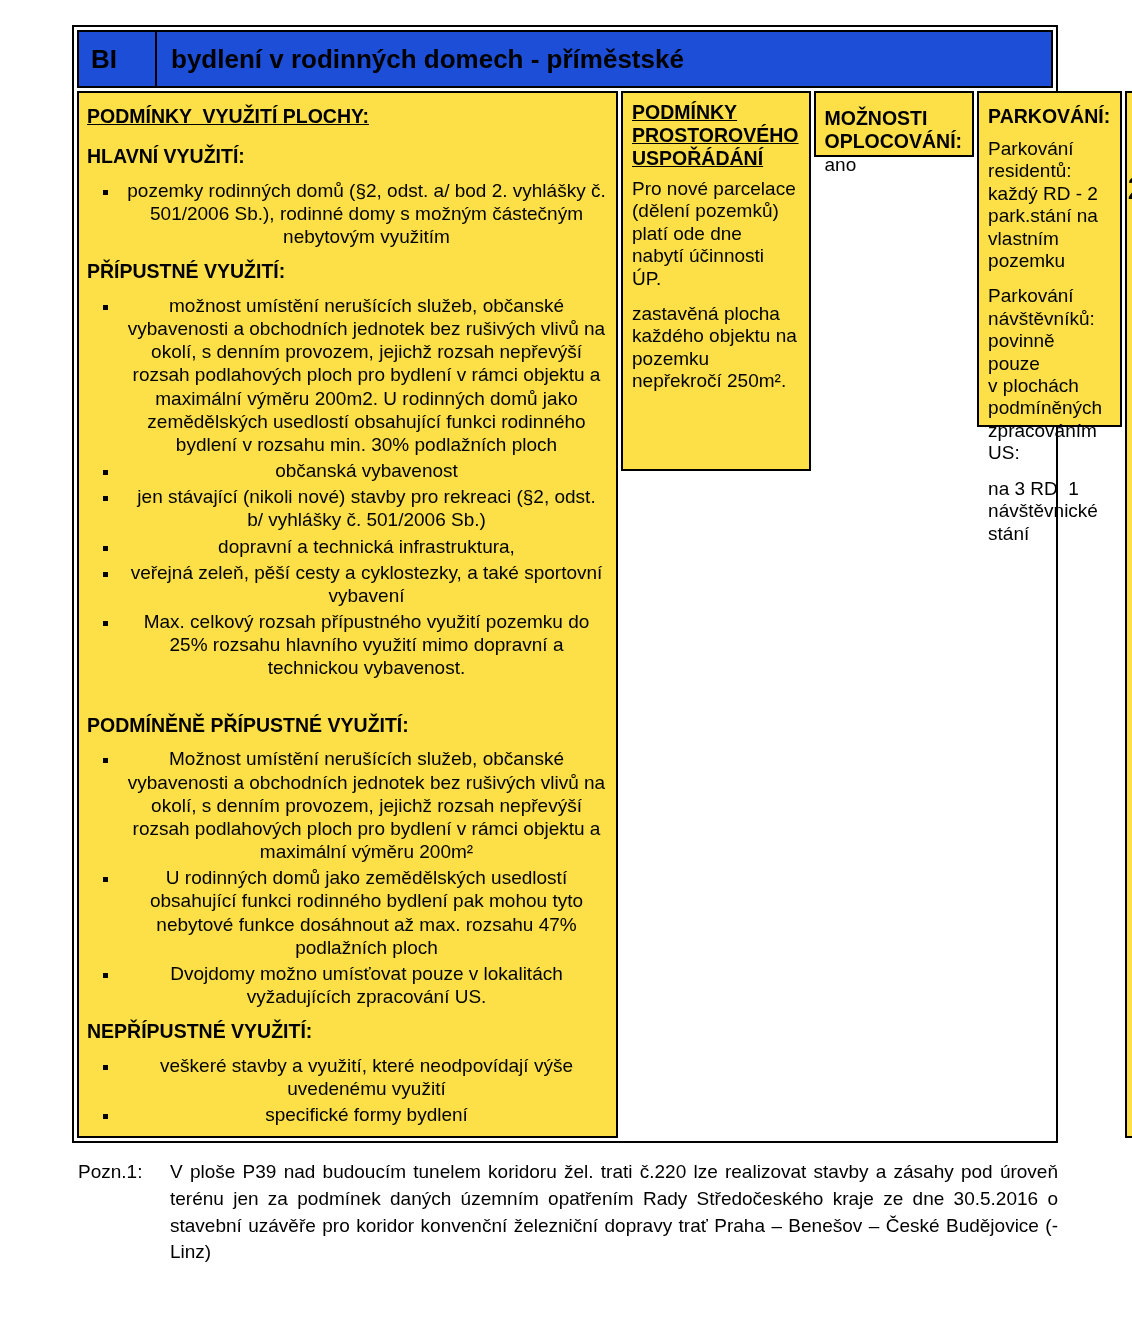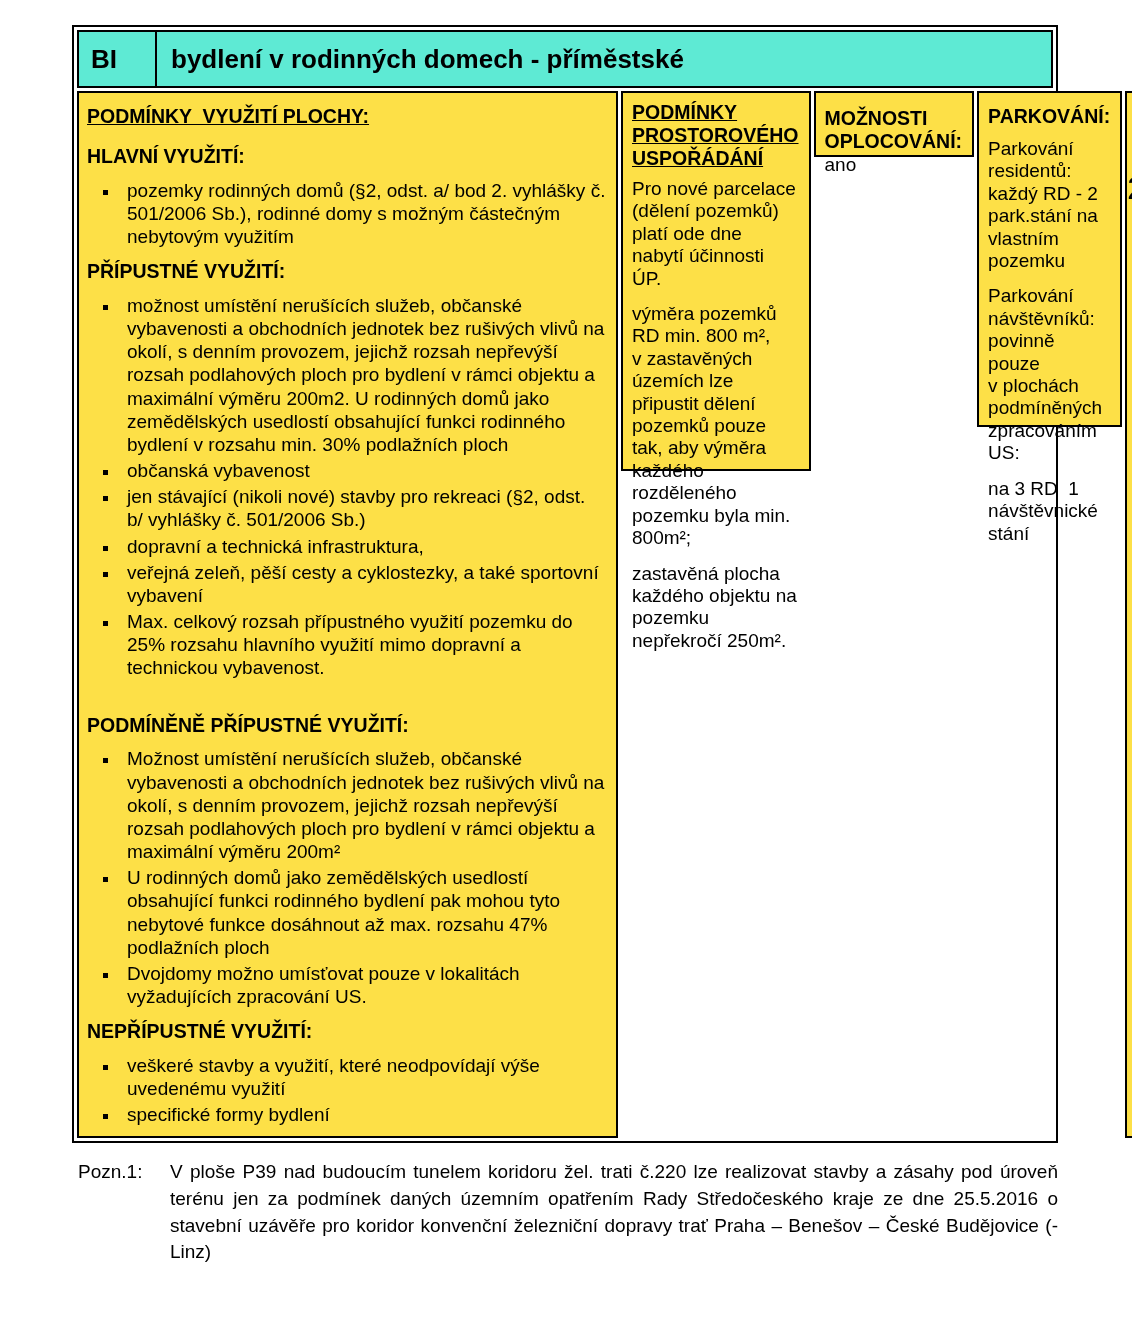--- a/index.html
+++ b/index.html
@@ -17,21 +17,21 @@
   .sheet {
     border: 2px solid #000;
     padding: 3px;
     background: #fff;
   }
 
   
   .hdr {
     display: flex;
     border: 2px solid #000;
-    background: #5eead4;
+    background: #1d4ed8;
     height: 58px;
     margin-bottom: 3px;
   }
   .hdr-code {
     width: 78px;
     border-right: 2px solid #000;
     display: flex; align-items: center;
     padding-left: 12px;
     font-size: 26px; font-weight: bold;
   }
@@ -54,21 +54,21 @@
   
   .leftcol { padding: 8px 10px 6px 8px; font-size: 19px; line-height: 1.22; }
   .uheading {
     font-weight: bold;
     text-decoration: underline;
     font-size: 19.5px;
     white-space: pre-wrap;
     margin: 4px 0 16px 0;
   }
   .sheading { font-weight: bold; font-size: 19.5px; margin: 12px 0 10px 0; }
-  ul.blist { list-style: none; margin: 0 0 2px 0; }
+  ul.blist { list-style: none; margin: 0 0 2px 0; text-align: center; }
   ul.blist li {
     position: relative;
     padding-left: 40px;
     margin-bottom: 3px;
   }
   ul.blist li::before {
     content: "";
     position: absolute;
     left: 16px; top: 0.58em;
     width: 5px; height: 5px;
@@ -163,22 +163,20 @@
             <li>specifické formy bydlení</li>
           </ul>
         </div>
       </div>
 
       <div class="rightcol">
 
         <div class="box rbox rbox-spatial">
           <div class="rtitle">PODMÍNKY PROSTOROVÉHO USPOŘÁDÁNÍ</div>
           <div class="rpara">Pro nové parcelace (dělení pozemků) platí ode dne nabytí účinnosti ÚP.</div>
-          <div class="rpara">výměra pozemků RD min. 800 m²,
-v zastavěných územích lze připustit dělení pozemků pouze tak, aby výměra každého rozděleného pozemku byla min. 800m²;</div>
           <div class="rpara">zastavěná plocha každého objektu na pozemku nepřekročí 250m².</div>
         </div>
 
         <div class="box rbox rbox-fence">
           <span class="btitle">MOŽNOSTI OPLOCOVÁNÍ:</span><span> ano</span>
         </div>
 
         <div class="box rbox rbox-park">
           <div class="btitle park-title">PARKOVÁNÍ:</div>
           <div class="rpara">Parkování residentů: každý RD - 2 park.stání na vlastním pozemku</div>
@@ -197,15 +195,15 @@
             <div class="metric-value">50</div>
           </div>
         </div>
 
       </div>
     </div>
   </div>
 
   <div class="note">
     <div class="note-label">Pozn.1:</div>
-    <div class="note-text">V ploše P39 nad budoucím tunelem koridoru žel. trati č.220 lze realizovat stavby a zásahy pod úroveň terénu jen za podmínek daných územním opatřením Rady Středočeského kraje ze dne 25.5.2016 o stavební uzávěře pro koridor konvenční  železniční dopravy trať Praha – Benešov – České Budějovice (-Linz)</div>
+    <div class="note-text">V ploše P39 nad budoucím tunelem koridoru žel. trati č.220 lze realizovat stavby a zásahy pod úroveň terénu jen za podmínek daných územním opatřením Rady Středočeského kraje ze dne 30.5.2016 o stavební uzávěře pro koridor konvenční  železniční dopravy trať Praha – Benešov – České Budějovice (-Linz)</div>
   </div>
 </div>
 
 </body></html>

